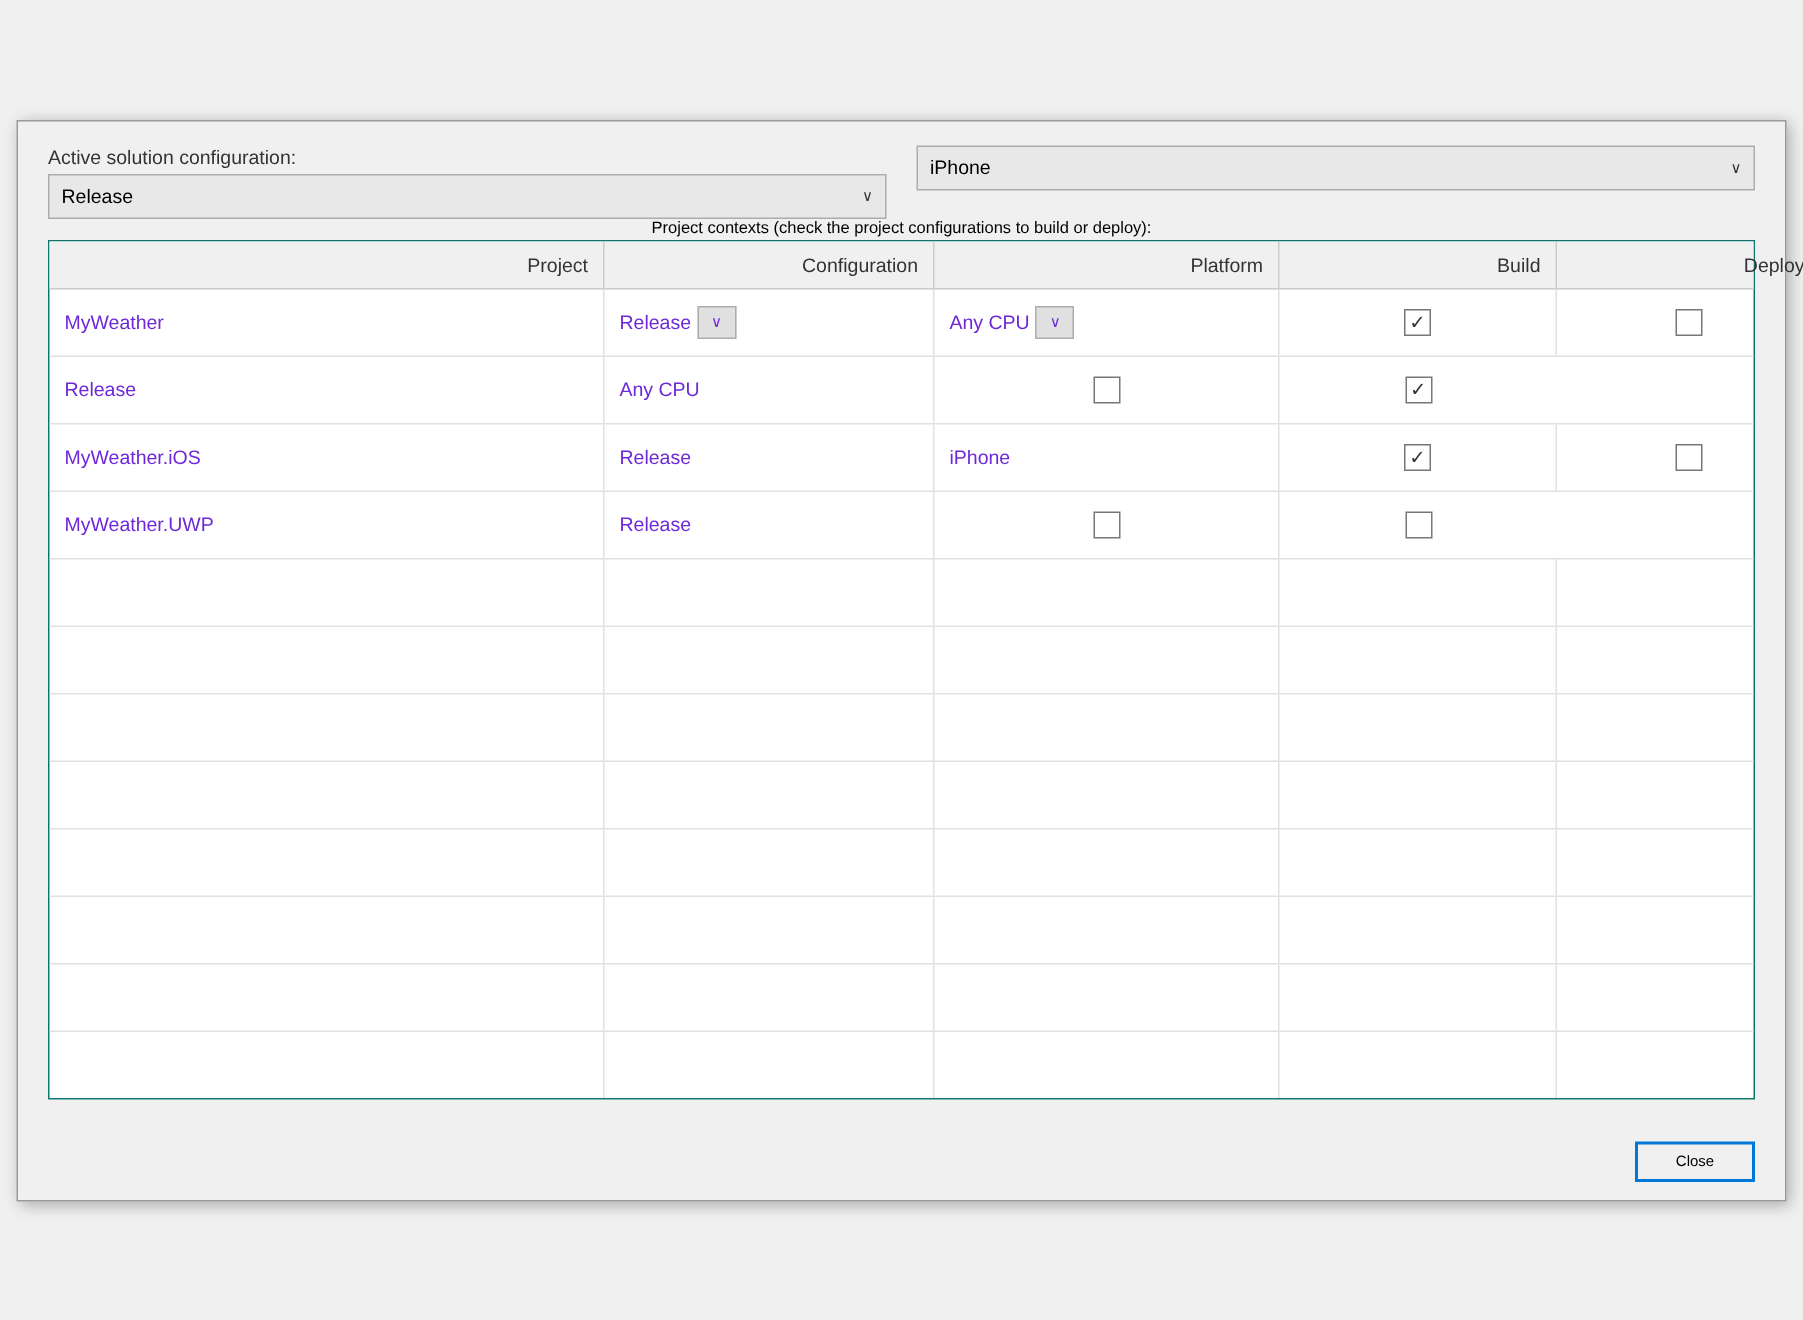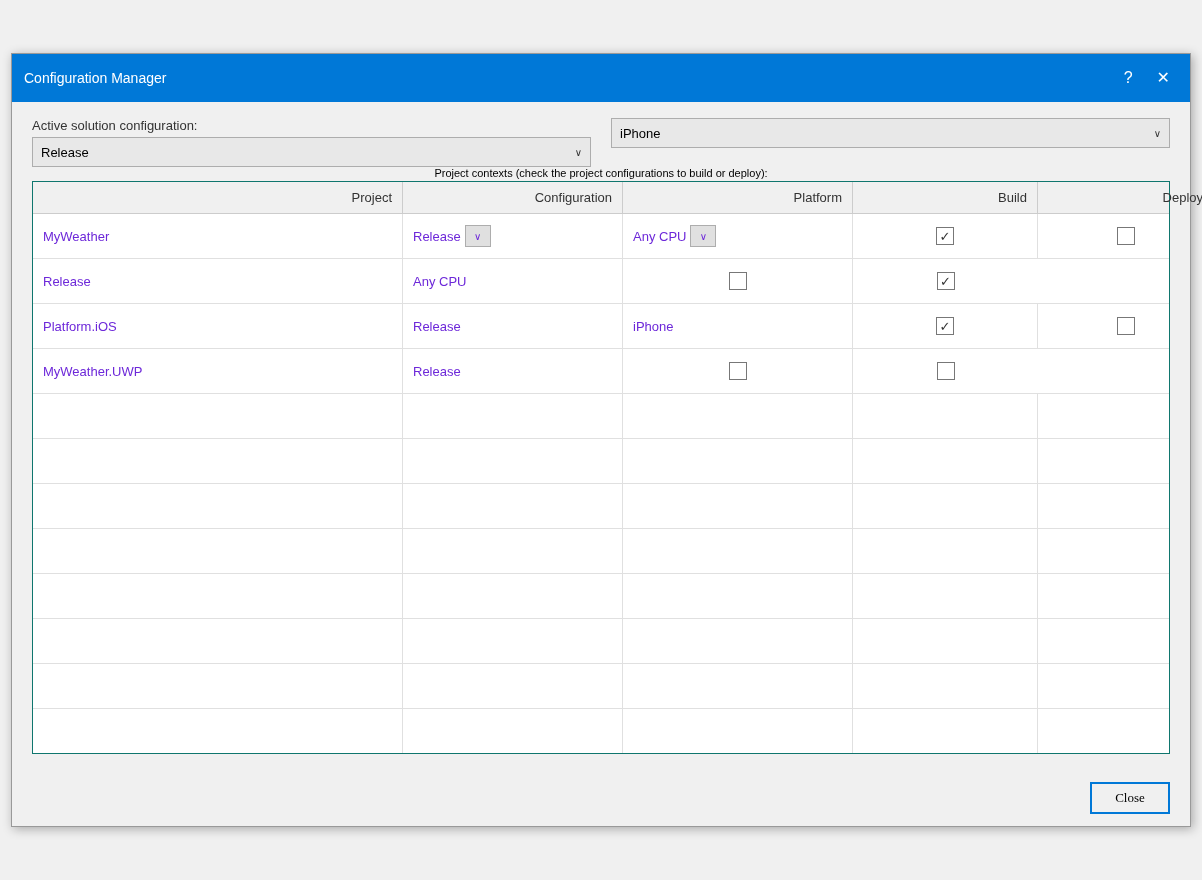--- a/index.html
+++ b/index.html
@@ -169,42 +169,32 @@
       line-height: 1;
     }
     .footer {
       display: flex;
       justify-content: flex-end;
       padding: 12px 20px;
       gap: 8px;
     }
     .close-btn {
       padding: 6px 20px;
-      font-size: 13px;
+      font-size: 10px;
       background: #f0f0f0;
       border: 2px solid #0078d7;
       cursor: pointer;
       min-width: 80px;
-      font-family: Liberation Serif, serif;
     }
   </style>
 </head>
 <body>
 
 <div class="dialog">
 
-  <div class="title-bar">
-    <div class="title-bar-left">
-      <span class="title-bar-title">Configuration Manager</span>
-    </div>
-    <div class="title-bar-controls">
-      <button class="title-bar-btn">?</button>
-      <button class="title-bar-btn">✕</button>
-    </div>
-  </div>
 
   <div class="content">
 
     <div class="top-row">
       <div class="dropdown-group">
         <label class="section-label">Active solution configuration:</label>
         <div class="dropdown">
           <span>Release</span>
           <span class="chevron">∨</span>
         </div>
@@ -260,21 +250,21 @@
         </div>
         <div class="td checkbox-cell">
           <div class="checkbox"></div>
         </div>
         <div class="td checkbox-cell">
           <div class="checkbox checked"></div>
         </div>
       </div>
 
       <div class="table-row">
-        <div class="td">Platform.iOS</div>
+        <div class="td">MyWeather.iOS</div>
         <div class="td">
           <span>Release</span>
         </div>
         <div class="td">
           <span>iPhone</span>
         </div>
         <div class="td checkbox-cell">
           <div class="checkbox checked"></div>
         </div>
         <div class="td checkbox-cell">

